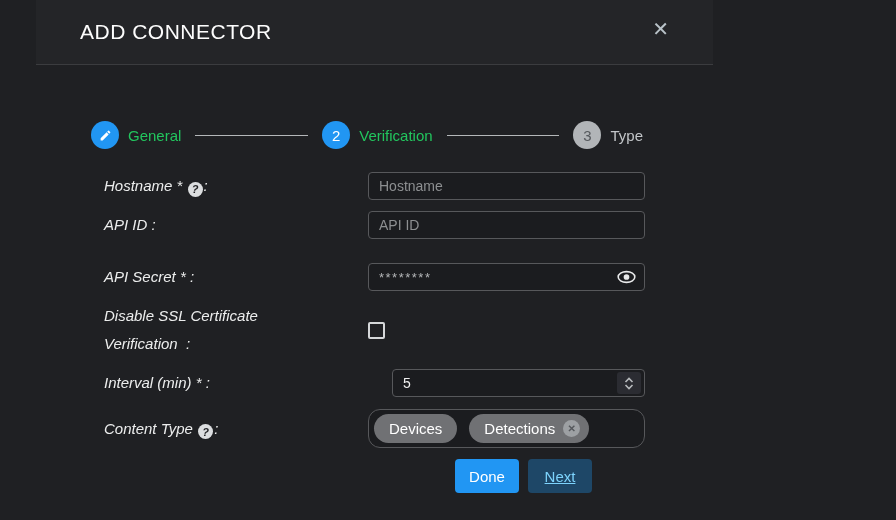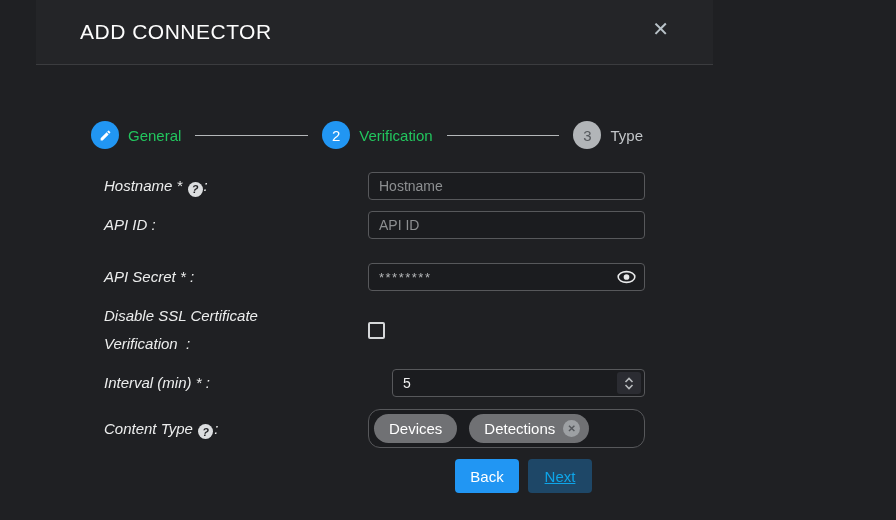--- a/index.html
+++ b/index.html
@@ -95,21 +95,21 @@
   .footer {
     display: flex; justify-content: flex-end; gap: 9px;
     padding: 0 53px; margin-top: 11px;
   }
   .btn {
     min-width: 64px; height: 34px; border-radius: 4px; border: none;
     font-size: 15px; font-family: "Liberation Sans", sans-serif;
     padding: 0 14px; cursor: pointer;
   }
   .btn-back { background: #2196f3; color: #ffffff; }
-  .btn-next { background: #1e4767; color: #0ea5e9; cursor: default; text-decoration: underline; }
+  .btn-next { background: #1e4767; color: #7dd3fc; cursor: default; text-decoration: underline; }
 </style>
 </head>
 <body>
 
 <div class="modal">
 
   <div class="header">
     <div class="title">ADD CONNECTOR</div>
     <button class="close-btn">✕</button>
   </div>
@@ -214,18 +214,18 @@
           </span>
           <span class="chip">
             <span>Detections</span>
             <span class="chip-remove">✕</span>
           </span>
         </div>
       </div>
     </div>
 
     <div class="footer">
-      <button class="btn btn-back">Back</button>
+      <button class="btn btn-back">Done</button>
       <button class="btn btn-next" disabled="">Next</button>
     </div>
 
   </div>
 </div>
 
 </body></html>

